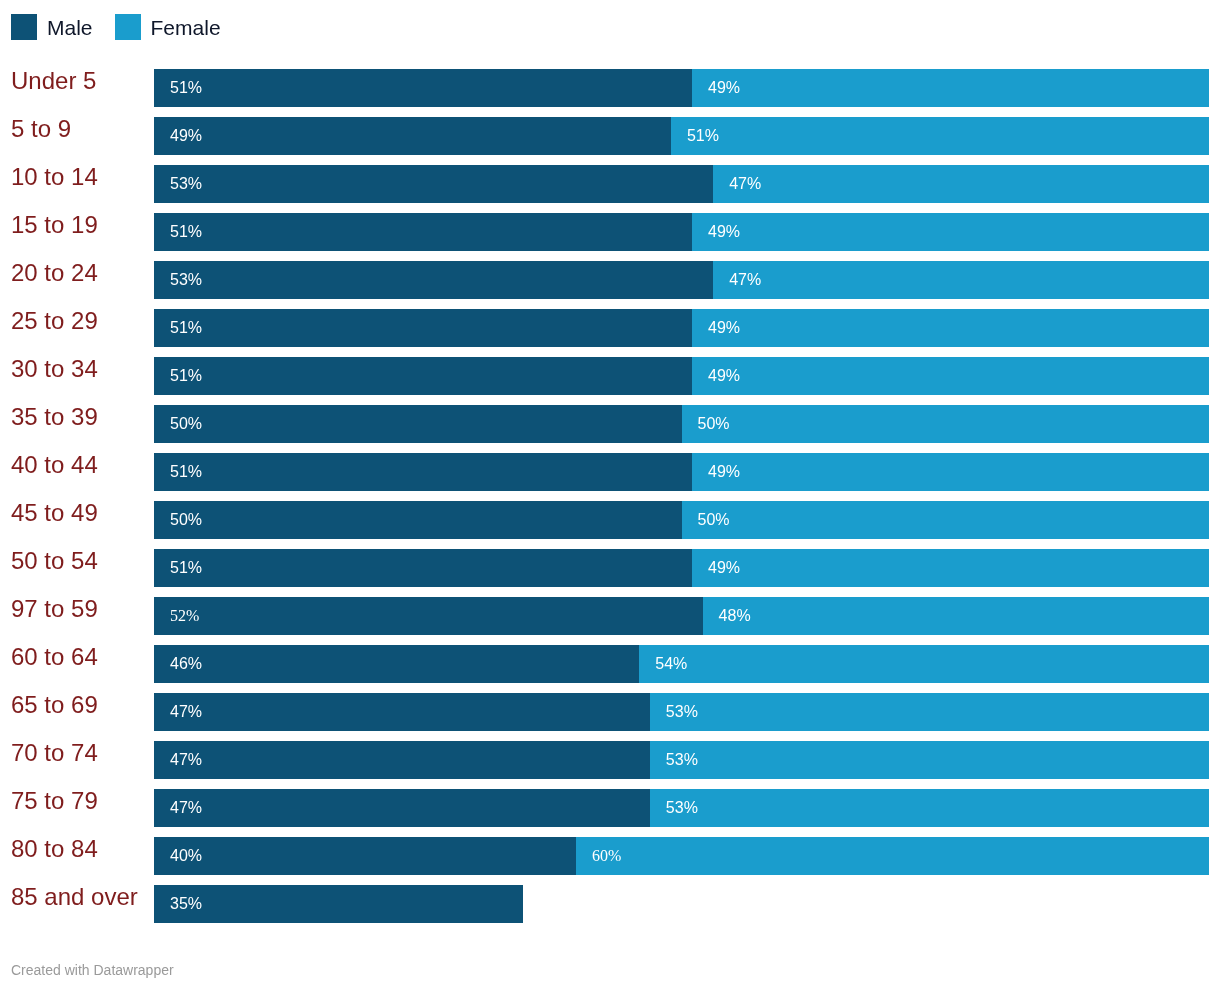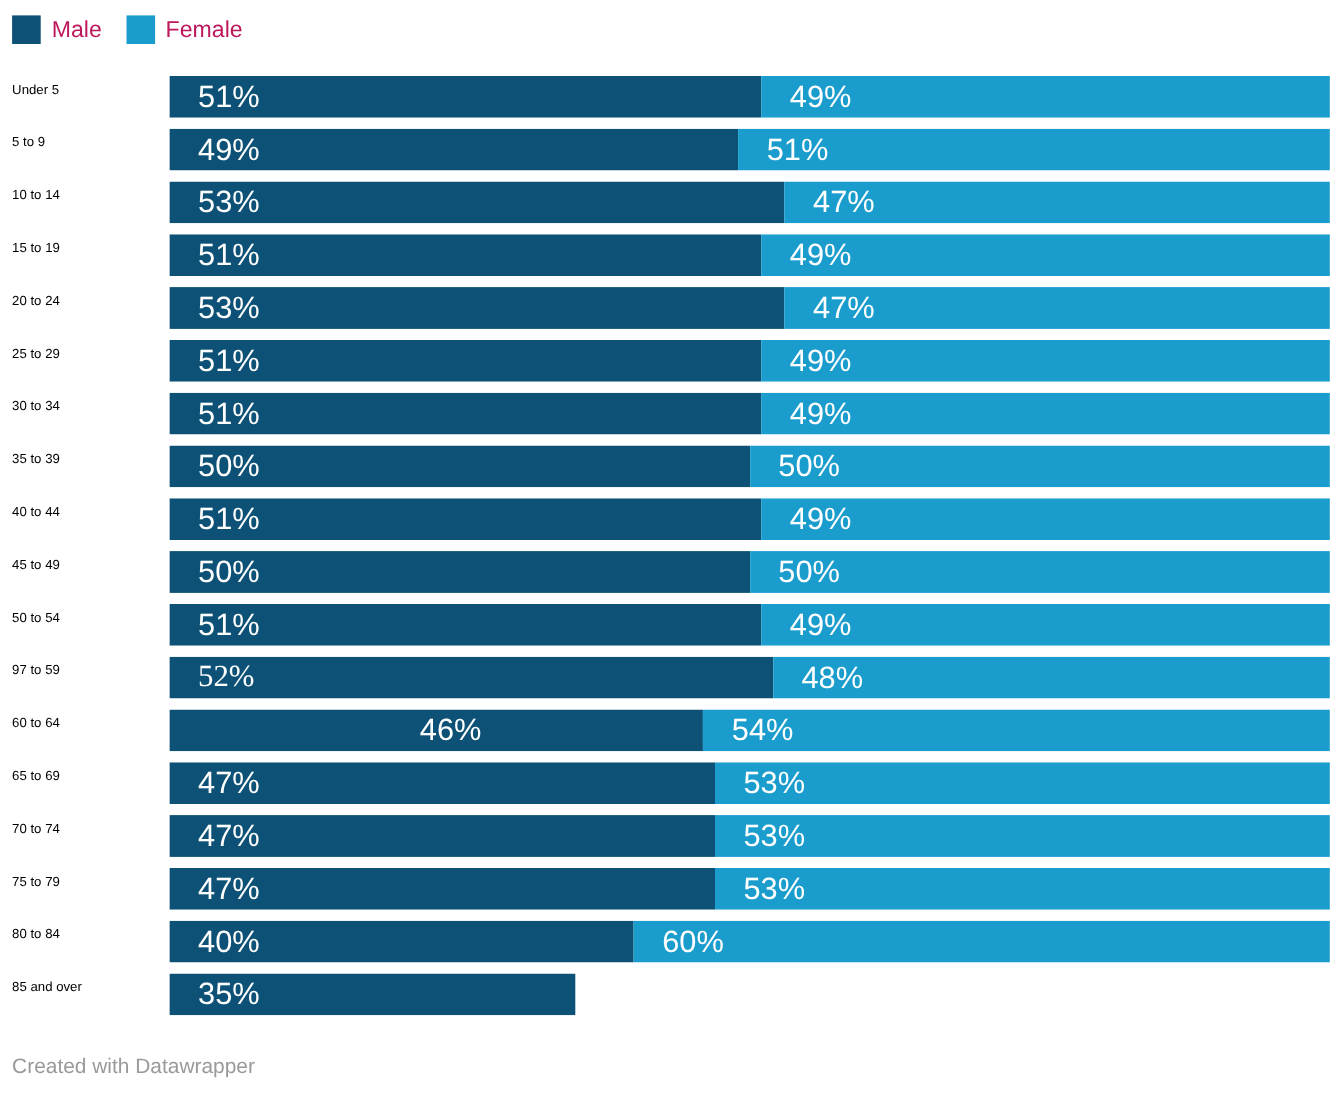--- a/index.html
+++ b/index.html
@@ -33,43 +33,43 @@
   }
   .legend-swatch {
     width: 26px;
     height: 26px;
     flex: 0 0 26px;
   }
   .legend-label {
     margin-left: 10px;
     font-size: 21px;
     line-height: 21px;
-    color: #be185d;
+    color: #0f172a;
     white-space: nowrap;
   }
 
   
   #chart {
     position: absolute;
     left: 0;
     top: 62px;
     width: 1220px;
   }
   .row {
     position: relative;
     height: 48px;
   }
   .row-label {
     position: absolute;
     left: 11px;
     top: 0;
     height: 38px;
     line-height: 38px;
-    font-size: 12px;
-    color: #000000;
+    font-size: 24px;
+    color: #7f1d1d;
     white-space: nowrap;
   }
   .bar-track {
     position: absolute;
     left: 154px;
     top: 7px;
     width: 1055px;
     height: 38px;
     display: flex;
     overflow: hidden;
@@ -78,32 +78,32 @@
     height: 38px;
     position: relative;
     display: flex;
     align-items: center;
     overflow: hidden;
   }
   .seg-male { background: #0d5276; }
   .seg-female { background: #1a9dcd; }
   .seg-value {
     color: #ffffff;
-    font-size: 28px;
+    font-size: 16px;
     line-height: 20px;
-    padding-left: 26px;
+    padding-left: 16px;
     white-space: nowrap;
   }
 
   
   #footer {
     position: absolute;
     left: 11px;
     top: 960px;
-    font-size: 19px;
+    font-size: 14px;
     line-height: 20px;
     color: #9a9a9a;
     white-space: nowrap;
   }
 </style>
 </head>
 <body>
 
 <div id="legend">
     <div class="legend-item">
@@ -245,21 +245,21 @@
           <span class="seg-value">52%</span>
         </div>
         <div class="seg seg-female" style="width: 48%;">
           <span class="seg-value">48%</span>
         </div>
       </div>
     </div>
     <div class="row">
       <div class="row-label">60 to 64</div>
       <div class="bar-track">
-        <div class="seg seg-male" style="width: 46%; justify-content: center;">
+        <div class="seg seg-male" style="width: 46%;">
           <span class="seg-value">46%</span>
         </div>
         <div class="seg seg-female" style="width: 54%;">
           <span class="seg-value">54%</span>
         </div>
       </div>
     </div>
     <div class="row">
       <div class="row-label">65 to 69</div>
       <div class="bar-track">
@@ -292,21 +292,21 @@
           <span class="seg-value">53%</span>
         </div>
       </div>
     </div>
     <div class="row">
       <div class="row-label">80 to 84</div>
       <div class="bar-track">
         <div class="seg seg-male" style="width: 40%;">
           <span class="seg-value">40%</span>
         </div>
-        <div class="seg seg-female" style="width: 60%;">
+        <div class="seg seg-female" style="width: 60%; font-family: Liberation Serif, serif;">
           <span class="seg-value">60%</span>
         </div>
       </div>
     </div>
     <div class="row">
       <div class="row-label">85 and over</div>
       <div class="bar-track">
         <div class="seg seg-male" style="width: 35%; text-align: right;">
           <span class="seg-value">35%</span>
         </div>

